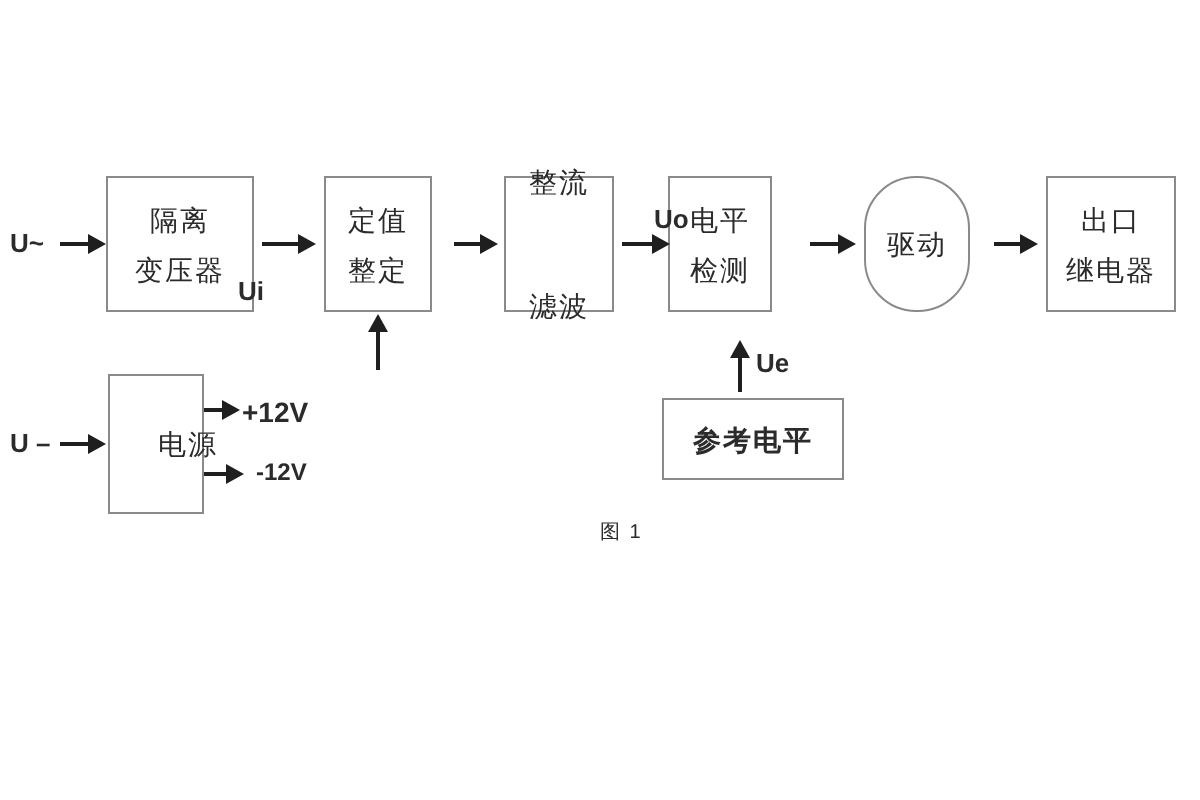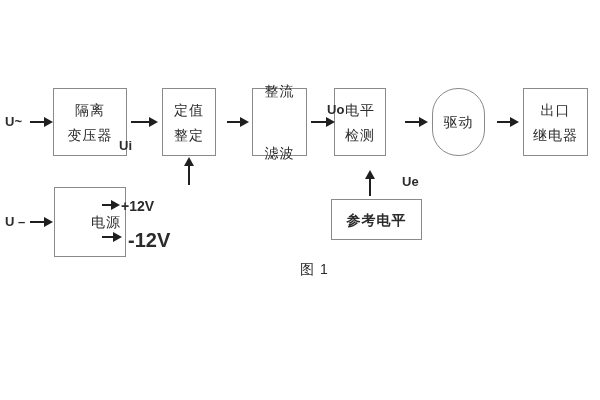--- a/index.html
+++ b/index.html
@@ -33,21 +33,21 @@
   .sig {
     position: absolute;
     font-size: 13px;
     font-weight: 600;
     color: var(--text, #2b2b2b);
     line-height: 1;
     white-space: nowrap;
   }
   .caption {
     position: absolute;
-    font-size: 14px;
+    font-size: 10px;
     color: var(--text, #2b2b2b);
     letter-spacing: 1px;
     line-height: 1;
   }
   
   .ar {
     position: absolute;
     height: 2px;
     background: var(--line, #1f1f1f);
   }
@@ -105,36 +105,36 @@
 
   <div class="box" style="left:432px; top:88px; width:53px; height:68px;border-radius:26px;">
     <span>驱动</span>
   </div>
 
   <div class="box" style="left:523px; top:88px; width:65px; height:68px;align-items:center;">
     <span>出口</span>
     <span>继电器</span>
   </div>
 
-  <div class="box" style="left:54px; top:187px; width:72px; height:70px;padding-left:32px;">
+  <div class="box" style="left:54px; top:187px; width:48px; height:70px;padding-left:32px;">
     <span>电源</span>
   </div>
 
 
   <div class="box" style="left:331px; top:199px; width:91px; height:41px;font-weight:bold;">
     <span>参考电平</span>
   </div>
 
   <span class="sig" style="left:5px; top:115px;">U~</span>
   <span class="sig" style="left:5px; top:215px;">U –</span>
   <span class="sig" style="left:119px; top:103px;margin-top:36px;">Ui</span>
   <span class="sig" style="left:327px; top:103px;">Uo</span>
-  <span class="sig" style="left:378px; top:175px;margin-left:24px;">Ue</span>
+  <span class="sig" style="left:378px; top:175px;">Ue</span>
   <span class="sig" style="left:121px; top:199px; font-size:14px;">+12V</span>
-  <span class="sig" style="left:128px; top:230px; font-size:20px;">-12V</span>
+  <span class="sig" style="left:128px; top:230px; font-size:12px;">-12V</span>
 
   <div class="ar" style="left:30px; top:121px; width:14px;"></div>
   <div class="ar" style="left:131px; top:121px; width:18px;"></div>
   <div class="ar" style="left:227px; top:121px; width:13px;"></div>
   <div class="ar" style="left:311px; top:121px; width:15px;"></div>
   <div class="ar" style="left:405px; top:121px; width:14px;"></div>
   <div class="ar" style="left:497px; top:121px; width:13px;"></div>
   <div class="ar" style="left:30px; top:221px; width:14px;"></div>
   <div class="ar" style="left:102px; top:204px; width:9px;"></div>
   <div class="ar" style="left:102px; top:236px; width:11px;"></div>

